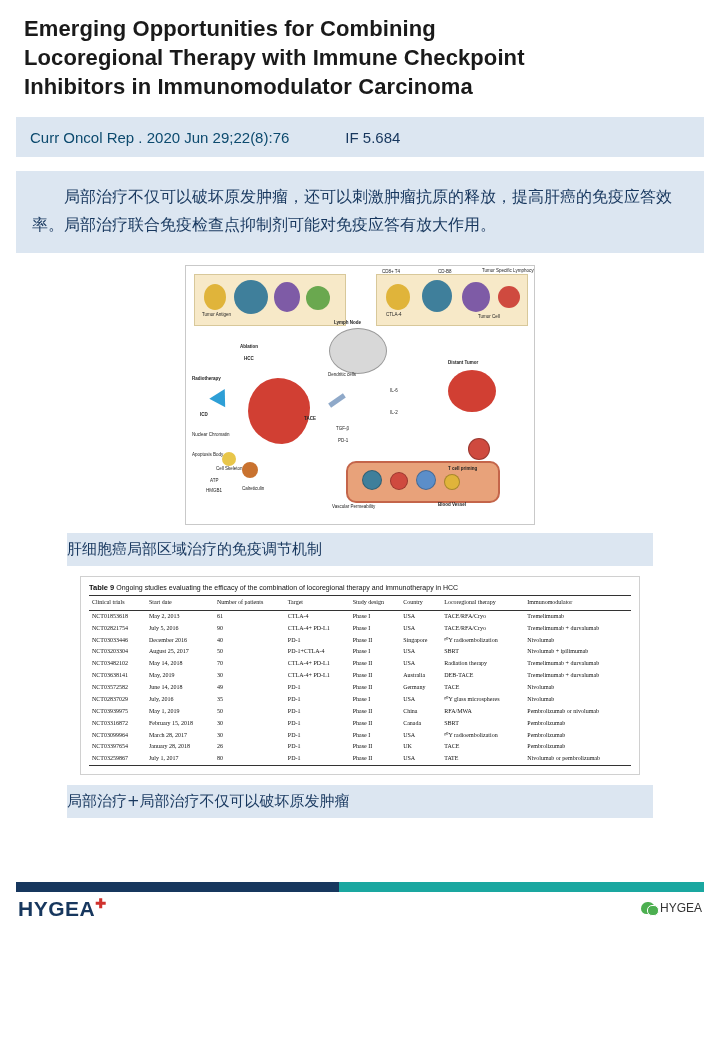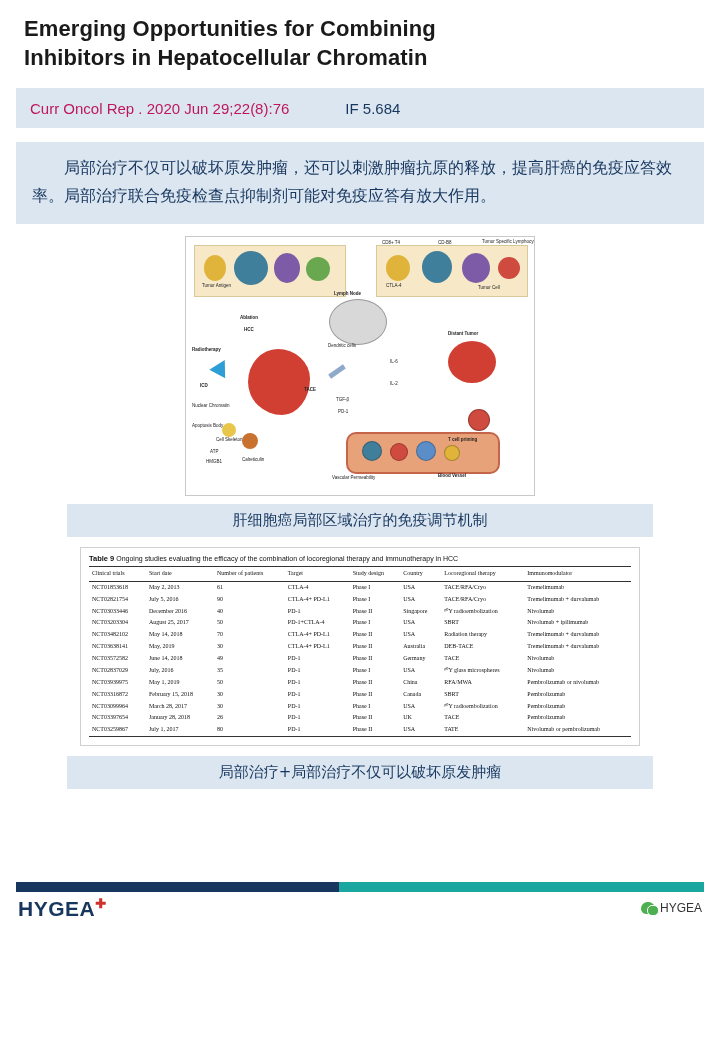--- a/index.html
+++ b/index.html
@@ -39,21 +39,21 @@
     margin: 12px 16px 0 16px;
     background: #dce6f1;
     height: 40px;
     display: flex;
     align-items: center;
     padding: 0 14px;
     box-sizing: border-box;
   }
   .journal-cite {
     font-size: 15px;
-    color: #be185d;
+    color: #0c4a6e;
   }
   .journal-if {
     font-size: 15px;
     color: #17375e;
     margin-left: 56px;
   }
 
   
   .abstract {
     margin: 14px 16px 0 16px;
@@ -154,21 +154,20 @@
     border-left: 9px solid transparent;
     border-right: 9px solid transparent;
     border-bottom: 16px solid #2e9fd6;
     transform: rotate(28deg);
   }
 
   .caption {
     margin: 8px auto 0 auto;
     width: 586px;
     background: #dce6f1;
-    text-align: center;
     font-size: 15px;
     color: #17375e;
     padding: 7px 0;
     font-family: "DejaVu Sans", "Liberation Sans", sans-serif;
   }
 
   
   .table-fig {
     margin: 10px auto 0 auto;
     width: 560px;
@@ -269,21 +268,22 @@
     border: 1px solid #fff;
   }
 </style>
 </head>
 <body>
 
 <div class="page">
 
   <div class="title-block">
     <div class="title-line">Emerging Opportunities for Combining</div>
-    <div class="title-line">Inhibitors in Hepatocellular Chromatin</div>
+    <div class="title-line">Locoregional Therapy with Immune Checkpoint</div>
+    <div class="title-line">Inhibitors in Immunomodulator Carcinoma</div>
   </div>
 
   <div class="journal-bar">
     <span class="journal-cite">Curr Oncol Rep . 2020 Jun 29;22(8):76</span>
     <span class="journal-if">IF 5.684</span>
   </div>
 
   <div class="abstract">局部治疗不仅可以破坏原发肿瘤，还可以刺激肿瘤抗原的释放，提高肝癌的免疫应答效率。局部治疗联合免疫检查点抑制剂可能对免疫应答有放大作用。</div>
 
   <div class="figure-wrap">

